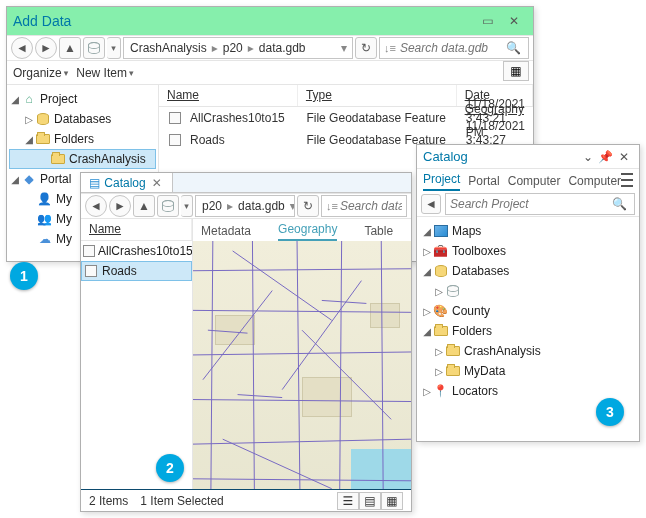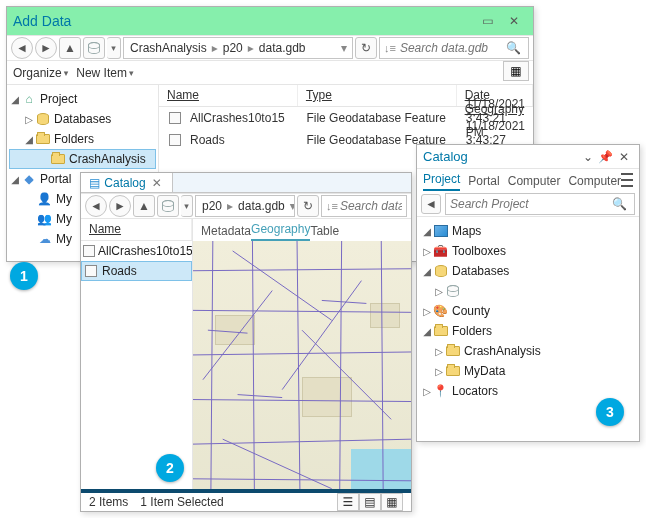--- a/index.html
+++ b/index.html
@@ -35,37 +35,37 @@
   .col-type { width: 160px; }
   .col-date { flex: 1; }
   .list-row { display: flex; height: 22px; align-items: center; }
   .list-row div { padding: 0 8px; color: #333; }
   .list-row .col-name { display: flex; align-items: center; gap: 4px; }
   .view-toggle { position: absolute; right: 4px; top: 54px; width: 26px; height: 20px; border: 1px solid #c5c5c5; background:#fafafa; cursor: pointer; display:flex; align-items:center; justify-content:center; }
   
   .pane-header { display: flex; align-items: center; height: 24px; padding: 0 6px; background: #fff; border-bottom: 1px solid #e5e5e5; }
   .pane-header .ptitle { color: #0078a8; font-size: 13px; flex: 1; }
   .pane-header .pbtn { width: 18px; height: 18px; display:inline-flex; align-items:center; justify-content:center; cursor:pointer; color:#555; }
-  .tabs { display: flex; gap: 0; padding: 0 8px; height: 22px; align-items:flex-end; }
+  .tabs { display: flex; gap: 27px; padding: 0 8px; height: 22px; align-items:flex-end; }
   .tab { color: #555; cursor: pointer; padding-bottom: 3px; }
   .tab.active { color: #0078a8; border-bottom: 2px solid #0078a8; }
   .tab.active-g { color: #44a0b8; border-bottom: 2px solid #44a0b8; }
   .badge { position: absolute; width: 28px; height: 28px; background: #00a8e1; color: #fff; font-weight: bold; font-size: 14px; border-radius: 50%; display: flex; align-items: center; justify-content: center; box-shadow: 0 1px 3px rgba(0,0,0,0.3); }
   
   .i-folder { background: #f6d778; border: 1px solid #caa83d; width: 14px; height: 10px; border-radius: 1px; position: relative; }
   .i-folder:before { content:""; position:absolute; top:-3px; left:0; width:6px; height:3px; background:#f6d778; border:1px solid #caa83d; border-bottom:none; border-radius:1px 1px 0 0;}
   .i-db { width: 12px; height: 12px; background: #f6d778; border:1px solid #caa83d; border-radius: 6px/3px; }
   .i-gdb { width: 12px; height: 12px; background:#fafafa; border:1px solid #9aa; border-radius:6px/3px; position:relative; }
   .i-gdb:before { content:""; position:absolute; top:-1px; left:-1px; right:-1px; height:5px; border:1px solid #9aa; border-radius:6px/3px; }
   .i-fc { width: 12px; height: 12px; background:#fafafa; border:1px solid #8a8a8a; }
   .i-home { color:#5a8; }
   .i-portal { color:#4a90d9; }
   .i-globe { color:#4a90d9; }
   .i-map { background: linear-gradient(135deg,#6cb3e8,#2a8dd4); width:14px; height:12px; border:1px solid #2a6da0; }
-  .status { height: 22px; display:flex; align-items:center; gap:12px; padding: 0 8px; border-top:4px solid #0c4a6e; color:#333;}
+  .status { height: 22px; display:flex; align-items:center; gap:12px; padding: 0 8px; border-top:1px solid #0c4a6e; color:#333;}
   .view-btns { margin-left:auto; display:flex; }
   .view-btns span { width:22px; height:18px; border:1px solid #c5c5c5; display:inline-flex; align-items:center; justify-content:center; cursor:pointer; background:#fafafa; }
   .map-preview { flex:1; position:relative; background: linear-gradient(#f1eedb, #e8e6d0); overflow:hidden; }
   .cat-tree { flex:1; overflow:auto; padding: 4px 2px; }
   .searchrow { display:flex; align-items:center; height: 26px; padding: 2px 4px; gap: 4px; border-bottom: 1px solid #e5e5e5;}
   .hamburger { width:18px; height:14px; cursor:pointer; display:inline-flex; flex-direction:column; justify-content:space-between;}
   .hamburger span { height:2px; background:#555; }
   
   .roads { position:absolute; inset:0; }
   .roads line { stroke:#7668c2; stroke-width:1; }

